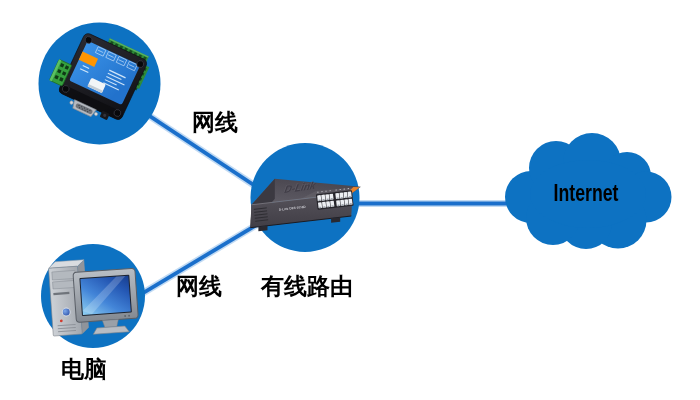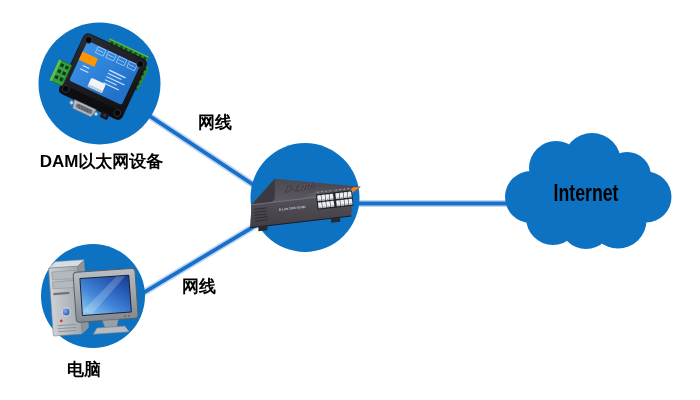--- a/index.html
+++ b/index.html
@@ -1,21 +1,21 @@
 <!DOCTYPE html>
 <html><head>
 <meta charset="utf-8">
 <style>
   html,body{margin:0;padding:0;}
   body{width:700px;height:400px;overflow:hidden;background:#ffffff;
        font-family:"Liberation Sans",sans-serif;}
   .stage{position:relative;width:700px;height:400px;background:#ffffff;}
   .stage svg{position:absolute;left:0;top:0;}
   .lbl{position:absolute;transform:translate(-50%,-50%);white-space:nowrap;
-       color:#000;font-weight:700;font-size:17px;line-height:1;
+       color:#000;font-weight:700;font-size:23px;line-height:1;
        font-family:"Liberation Sans",sans-serif;}
   .lbl-internet{font-size:23px;transform:translate(-50%,-50%) scaleX(.77);
        letter-spacing:0px;}
 </style>
 </head>
 <body>
 
 <div class="stage">
 <svg width="700" height="400" viewBox="0 0 700 400">
   <defs>
@@ -296,18 +296,18 @@
       <circle cx="627" cy="176" r="24"></circle>
       <circle cx="646" cy="197" r="25.5"></circle>
       <circle cx="618" cy="220" r="28.5"></circle>
       <circle cx="586" cy="223" r="26"></circle>
       <circle cx="553" cy="218" r="27"></circle>
       <ellipse cx="588" cy="194" rx="58" ry="34"></ellipse>
     </g>
   </g>
 </svg>
 
-<div class="lbl" style="left:101.5px;top:161px;">DAM以太网设备</div>
 <div class="lbl" style="left:215px;top:122px;">网线</div>
 <div class="lbl" style="left:199px;top:286px;">网线</div>
+<div class="lbl" style="left:307px;top:286px;">有线路由</div>
 <div class="lbl" style="left:84px;top:368.5px;">电脑</div>
 <div class="lbl lbl-internet" style="left:586px;top:192.5px;">Internet</div>
 </div>
 
 </body></html>

